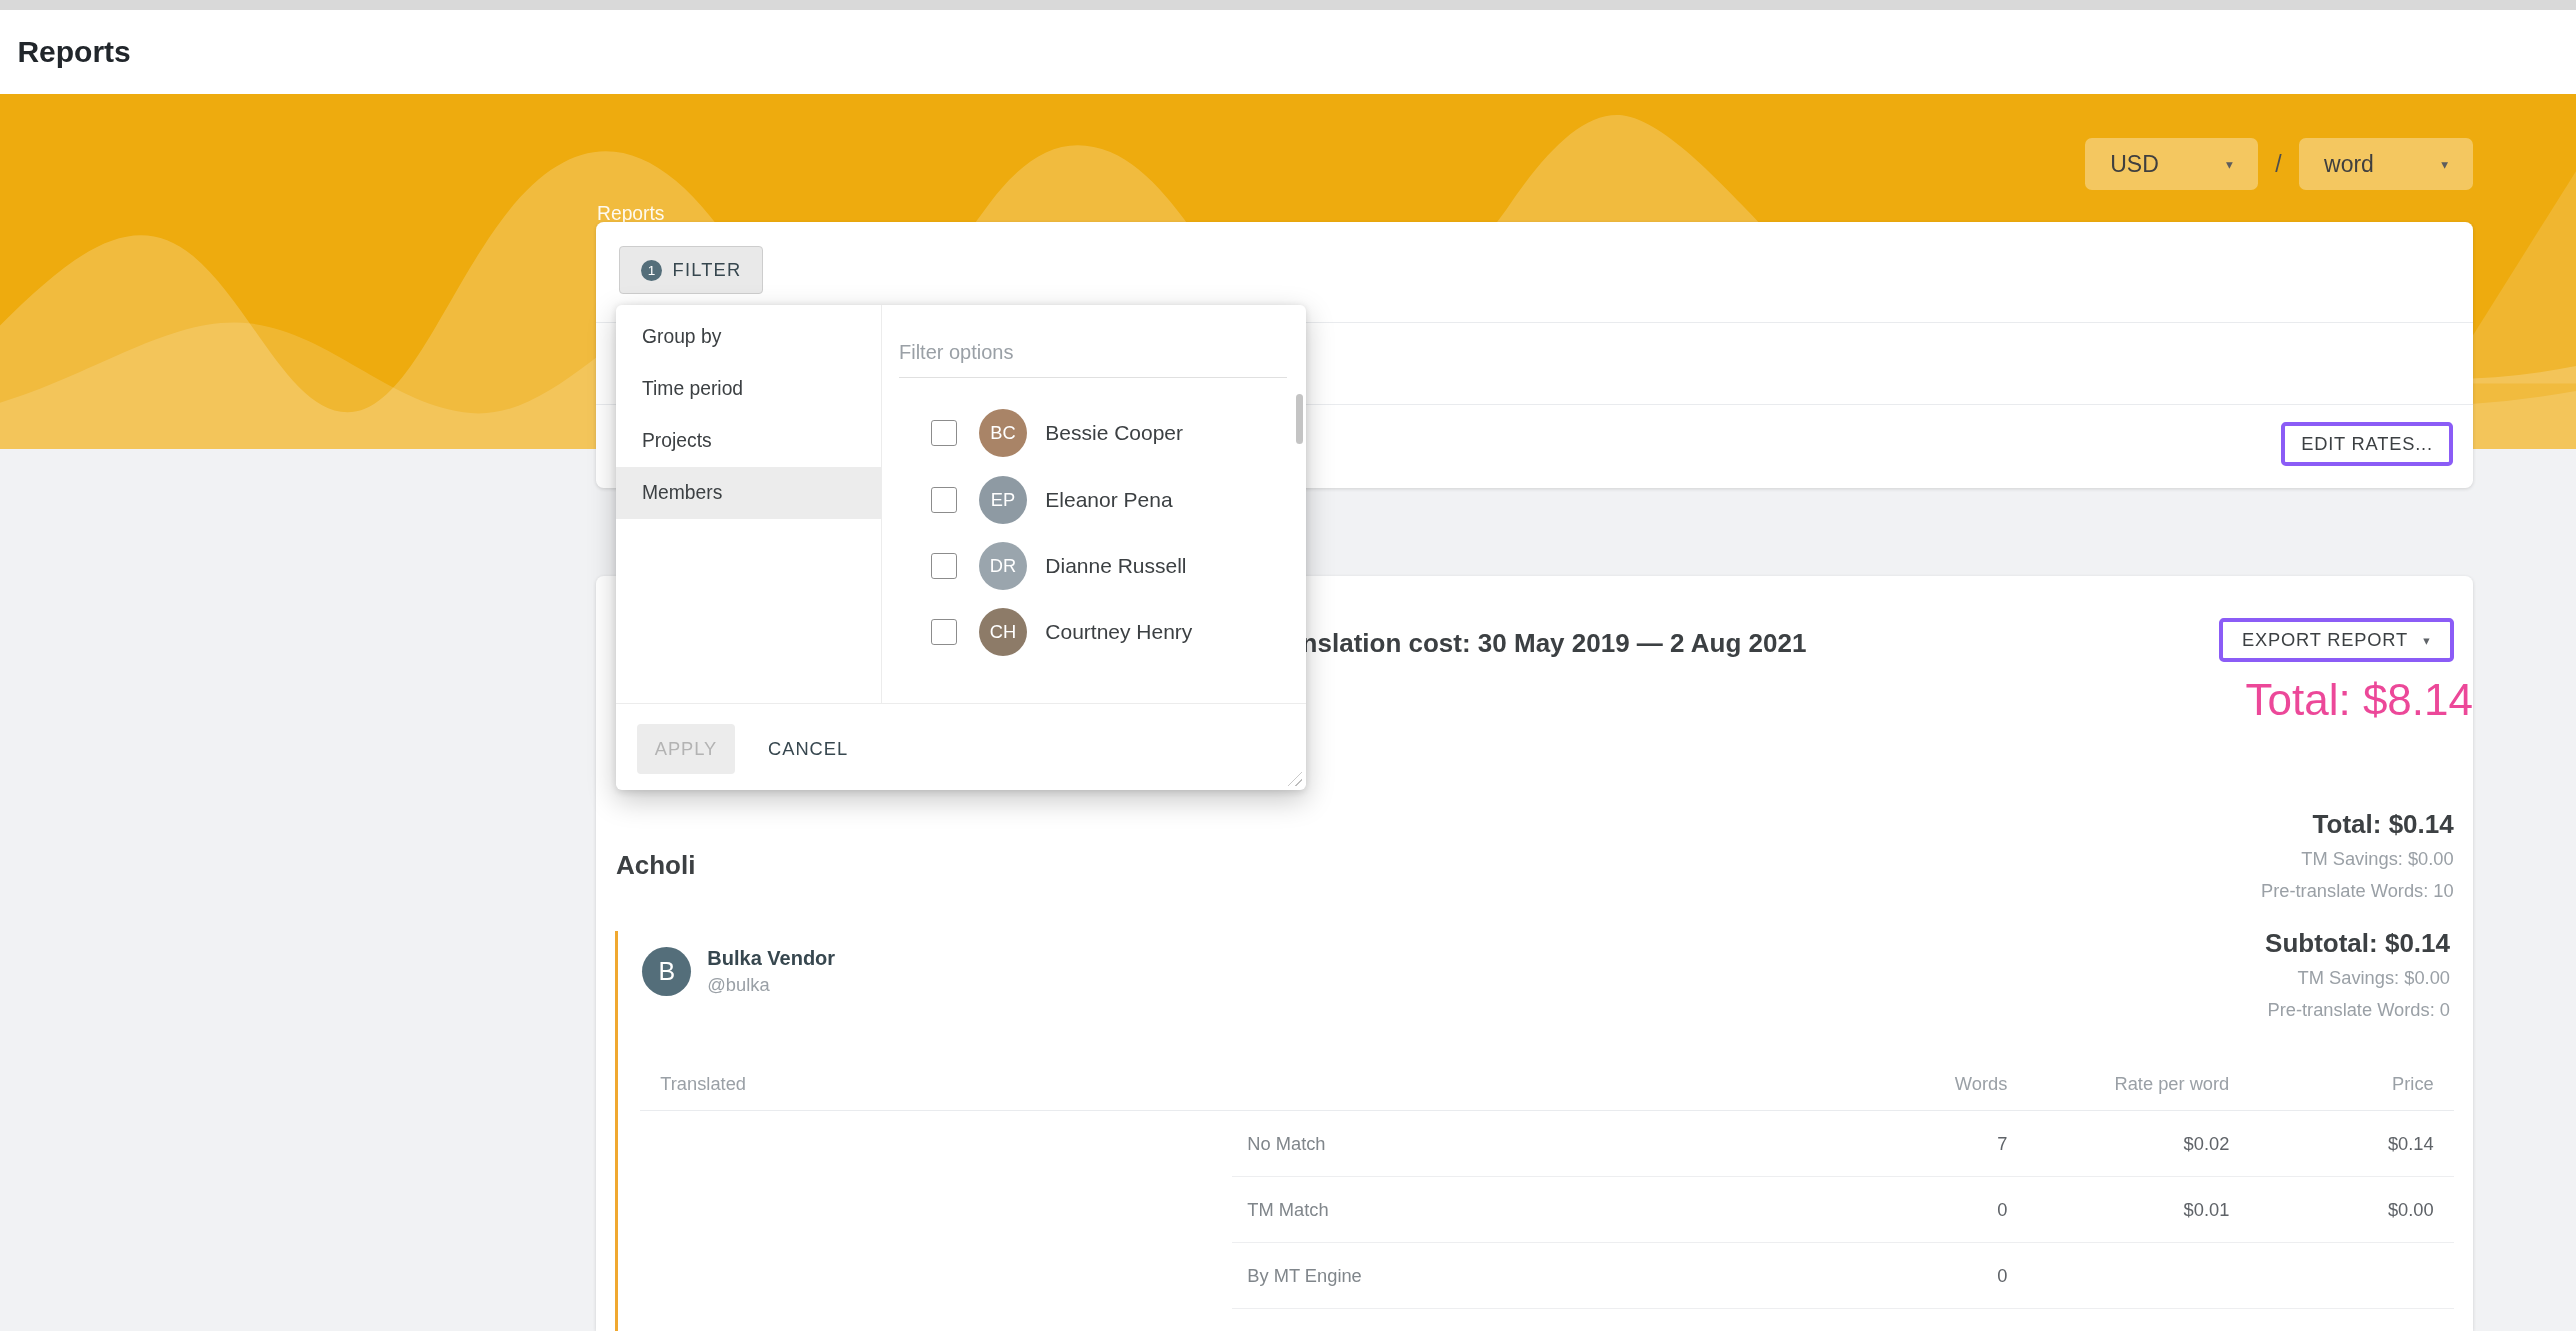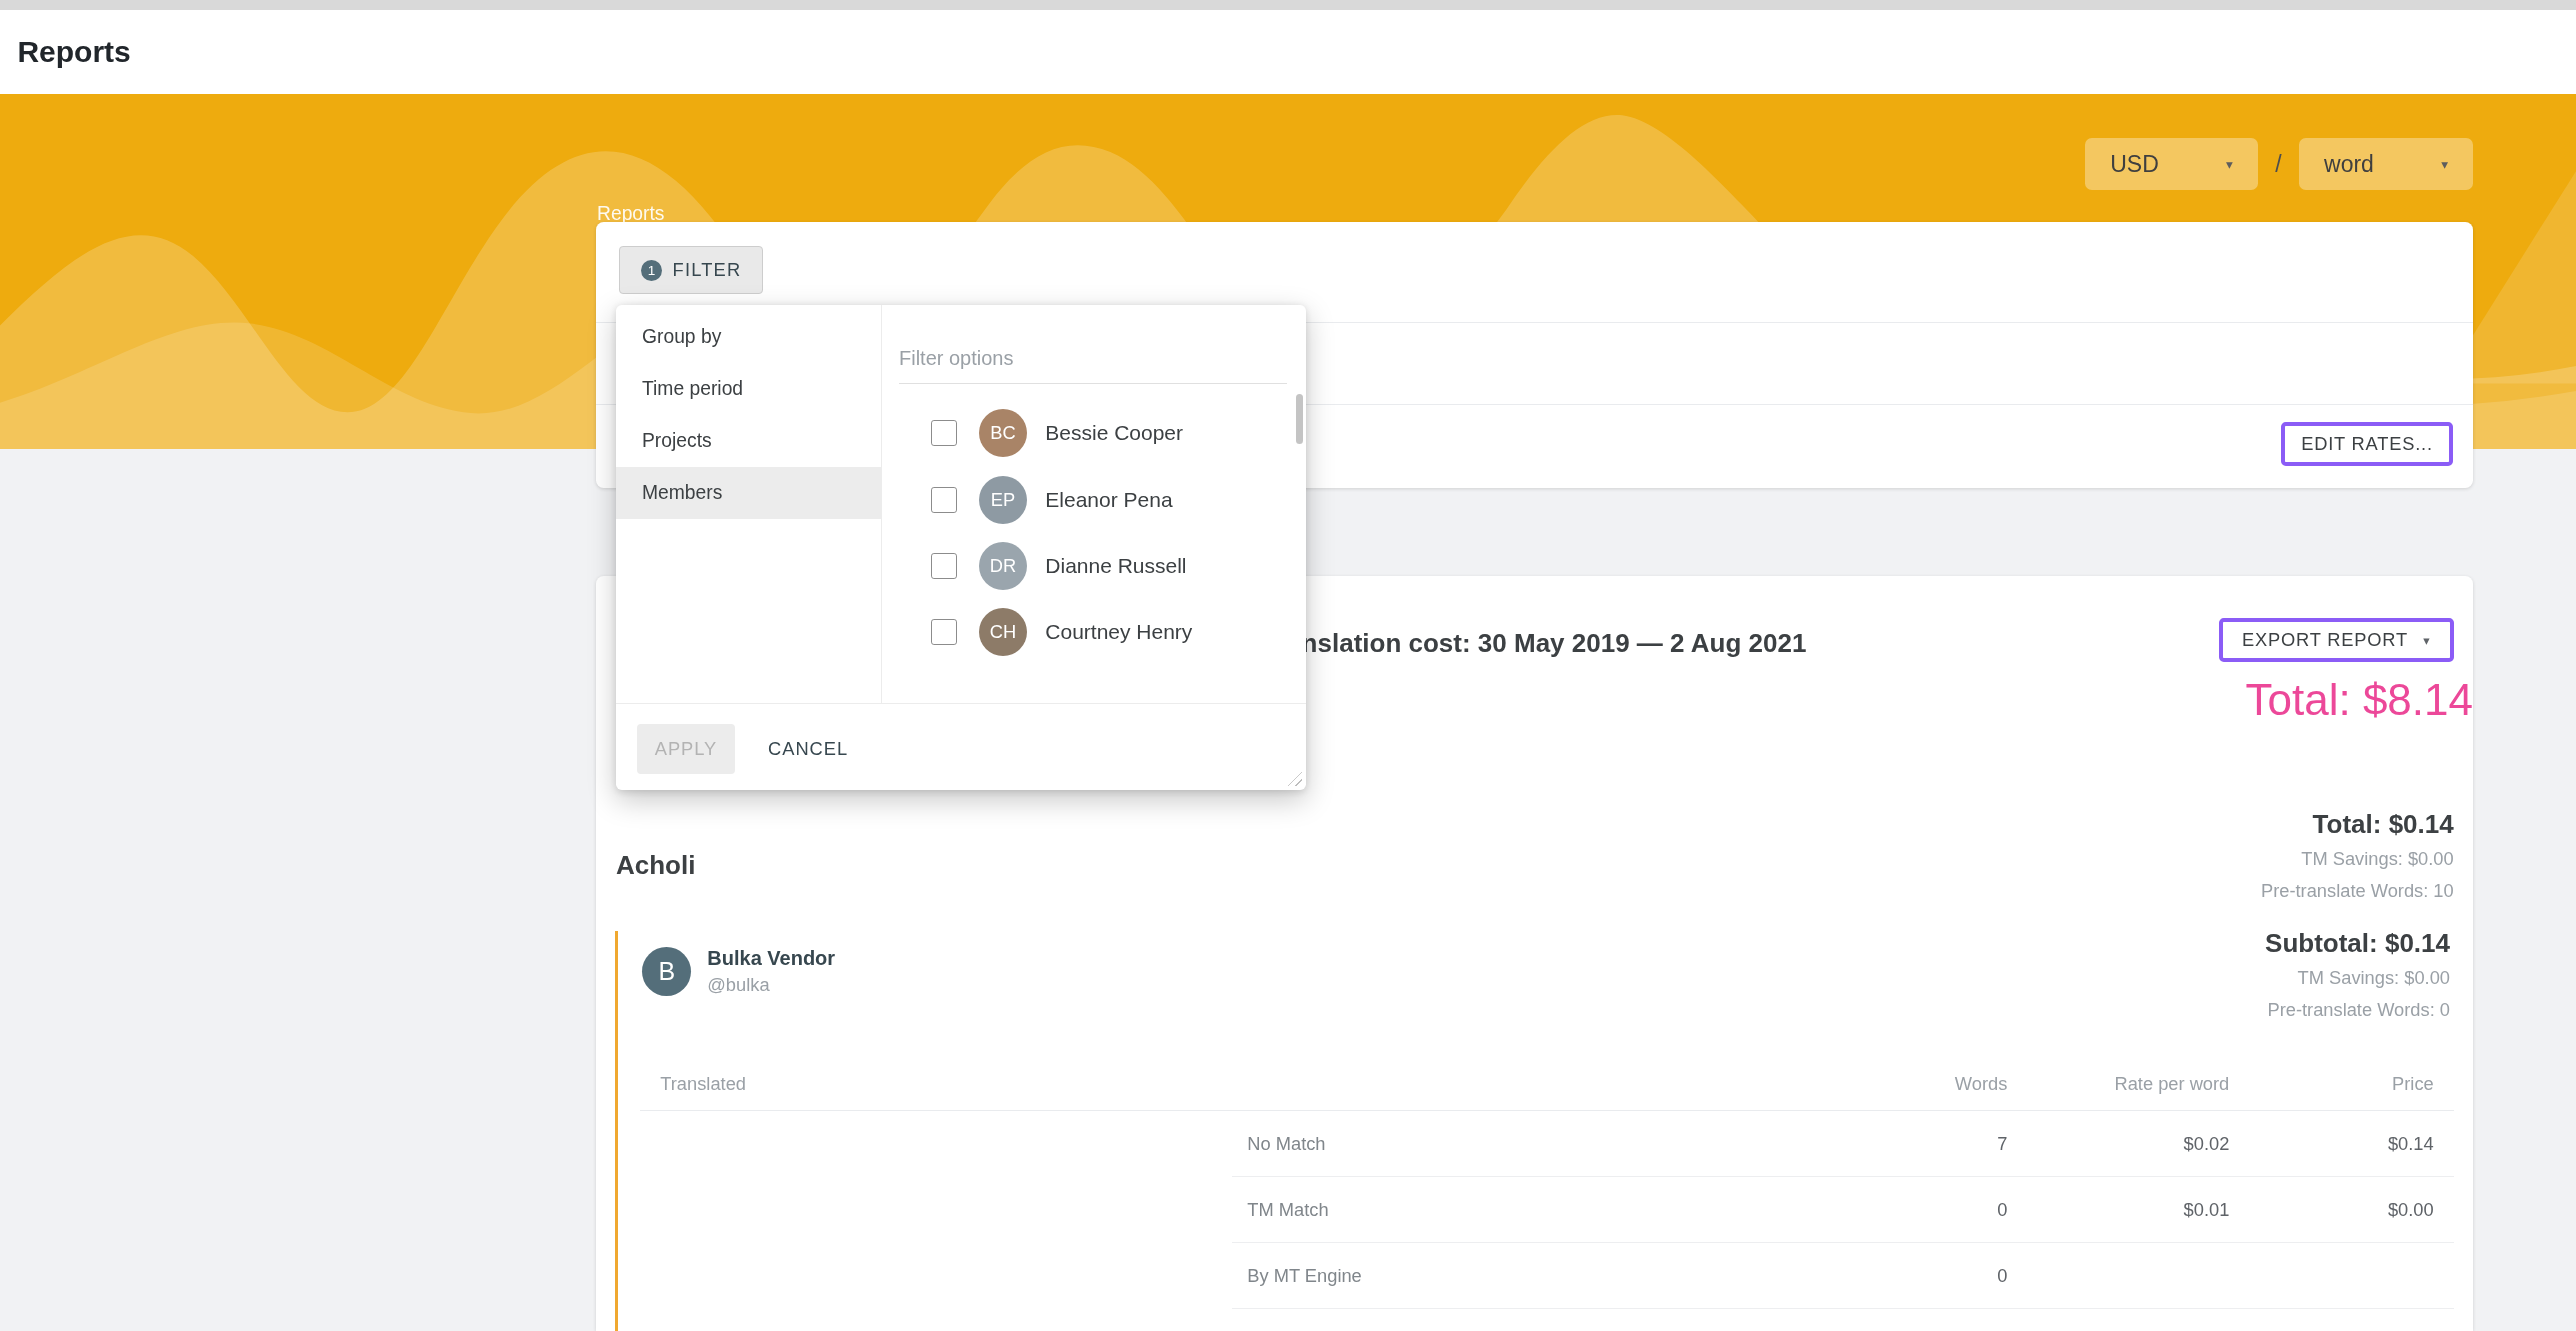--- a/index.html
+++ b/index.html
@@ -71,21 +71,21 @@
   .t-body-row .cell.c1 { padding-left:607px; font-size:18.3px; color:#80868b; }
   .cell.num { text-align:right; font-size:18.3px; color:#5f6368; }
   .t-head .cell.num { color:#9aa0a6; }
   .cell.c4 { padding-right:20px; }
 
   
   .filter-dropdown { position:absolute; left:616px; top:305px; width:690px; height:485px; background:#fff; border-radius:5.8px; box-shadow:0 9.7px 29px rgba(0,0,0,.22), 0 1.9px 7.7px rgba(0,0,0,.12); z-index:10; }
   .menu-col { position:absolute; left:0; top:0; width:266px; height:398px; border-right:1px solid #ececec; padding-top:5.8px; }
   .menu-item { height:52px; line-height:52px; padding-left:26px; font-size:19.3px; color:#3c4043; cursor:pointer; }
   .menu-item.active { background:#ececec; }
-  .dd-search { position:absolute; left:283px; top:42px; width:388px; }
+  .dd-search { position:absolute; left:283px; top:36px; width:388px; }
   .dd-search .placeholder { font-size:20px; color:#9aa0a6; line-height:23px; }
   .dd-search .underline { position:absolute; left:0; top:36px; width:388px; height:1px; background:#e0e0e0; }
   .option-row { position:absolute; left:292px; right:29px; height:48px; display:flex; align-items:center; cursor:pointer;padding-left:23px; }
   .opt-checkbox { width:26px; height:26px; border:1.9px solid #8c8c8c; border-radius:2.9px; background:#fff; flex:none; }
   .opt-avatar { width:48px; height:48px; border-radius:50%; margin-left:22px; flex:none; color:#fff; font-size:18.3px; display:flex; align-items:center; justify-content:center; }
   .opt-name { margin-left:18.3px; font-size:21px; color:#3c4043; }
   .dd-footer-div { position:absolute; left:0; right:0; top:398px; height:1px; background:#ececec; }
   .apply-btn { position:absolute; left:21px; top:419px; width:98px; height:50px; background:#ececec; border:none; border-radius:3.9px; font-size:18.3px; font-weight:500; letter-spacing:1px; color:#b3b3b3; font-family:inherit; cursor:default; }
   .cancel-btn { position:absolute; left:152px; top:419px; height:50px; line-height:50px; font-size:18.3px; font-weight:500; letter-spacing:1px; color:#37474f; cursor:pointer; }
   .dd-scrollbar { position:absolute; right:2.9px; top:89px; width:6.8px; height:50px; border-radius:3.9px; background:#c4c4c4; }

